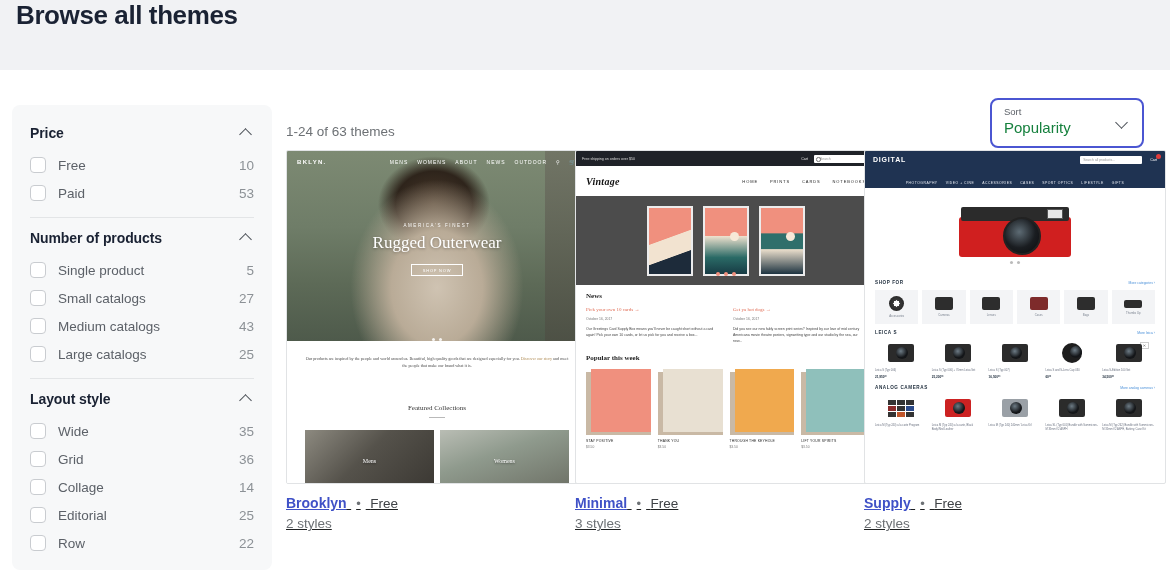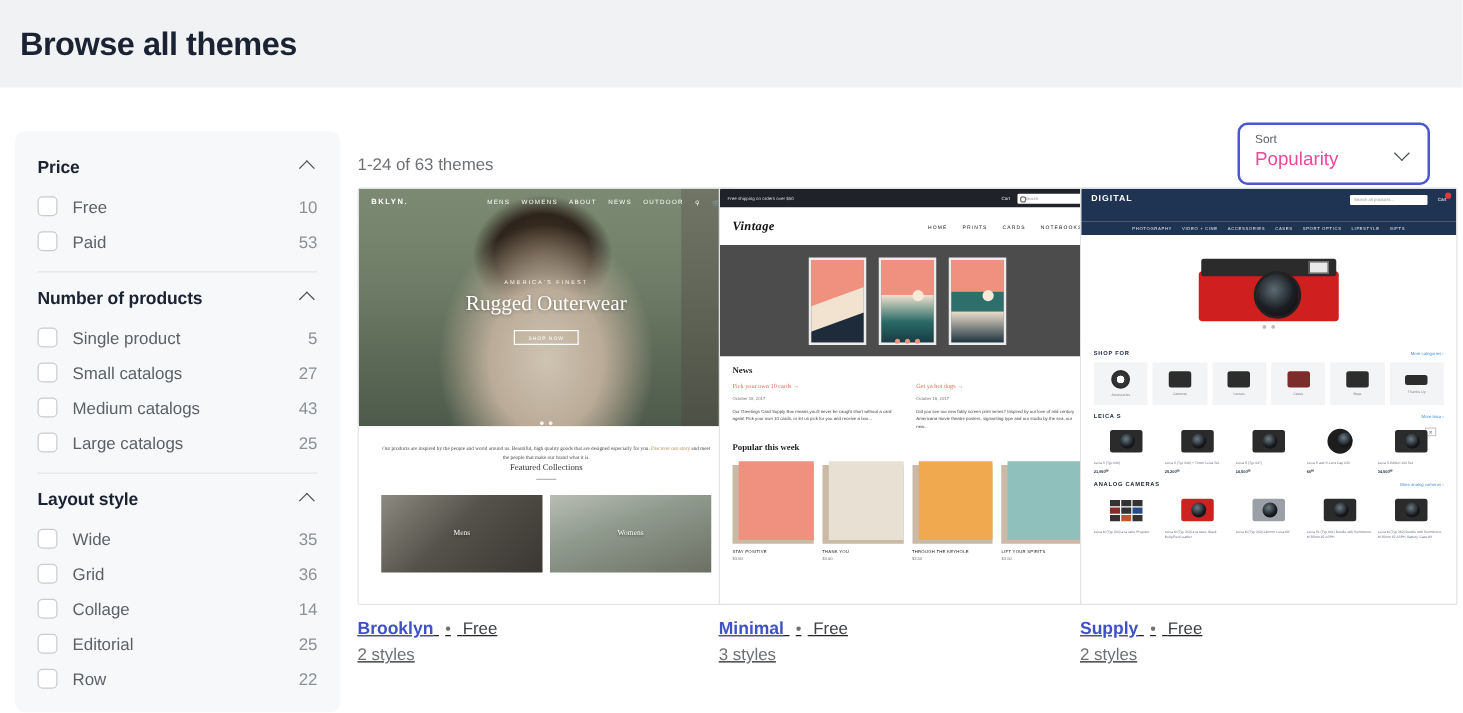--- a/index.html
+++ b/index.html
@@ -10,21 +10,21 @@
     background: #ffffff;
     color: #202223;
     overflow: hidden;
     position: relative;
   }
 
   
   .page-header {
     height: 70px;
     background: #f1f2f4;
-    display: flex; align-items: center;
+    display: flex; 
     padding: 0 16px;
   }
   .page-title {
     font-size: 26px;
     font-weight: 700;
     letter-spacing: -0.4px;
     color: #1a2233;
   }
 
   
@@ -116,21 +116,21 @@
   .sort-select {
     width: 154px; height: 50px;
     border: 2px solid #4b56d2;
     border-radius: 8px;
     background: #fff;
     padding: 6px 12px 0 12px;
     position: relative;
     cursor: pointer;
   }
   .sort-caption { font-size: 9.5px; color: #5c6168; line-height: 12px; }
-  .sort-value  { font-size: 15px; color: #ec4899; line-height: 20px; }
+  .sort-value  { font-size: 15px; color: #15803d; line-height: 20px; }
   .sort-chev {
     position: absolute; right: 13px; top: 18px;
     width: 12px; height: 12px;
   }
   .sort-chev::before {
     content: "";
     position: absolute; left: 0; top: 0;
     width: 8px; height: 8px;
     border-right: 1.8px solid #4a4f56;
     border-bottom: 1.8px solid #4a4f56;
@@ -200,21 +200,21 @@
   .bk-dots { position: absolute; left: 0; top: 176px; width: 100%; text-align: center; z-index: 3; }
   .bk-dots span { display: inline-block; width: 3px; height: 3px; border-radius: 50%; background: #fff; margin: 0 2px; opacity: .85; }
   .bk-lower { position: absolute; left: 0; top: 190px; width: 100%; height: 144px; background: #fff; padding: 14px 18px 0; }
   .bk-intro {
     font-family: "Liberation Serif", serif;
     font-size: 4.2px; color: #4a4a4a; text-align: center; line-height: 7px;
   }
   .bk-intro a { color: #b08d57; }
   .bk-featured {
     font-family: "Liberation Serif", serif;
-    font-size: 7px; color: #333; text-align: center; margin-top: 1px;
+    font-size: 7px; color: #333; text-align: center; margin-top: 35px;
   }
   .bk-rule { width: 16px; height: 1px; background: #b9b9b9; margin: 5px auto 0; }
   .bk-tiles { display: flex; gap: 6px; margin-top: 12px; }
   .bk-tile {
     flex: 1; height: 62px; position: relative;
     display: flex; align-items: center; justify-content: center;
     color: #fff; font-family: "Liberation Serif", serif; font-size: 6px;
     text-shadow: 0 1px 2px rgba(0,0,0,.5);
   }
   .bk-tile-a { background: linear-gradient(135deg,#8d8a80 0%, #55524b 45%, #3a3732 100%); }

